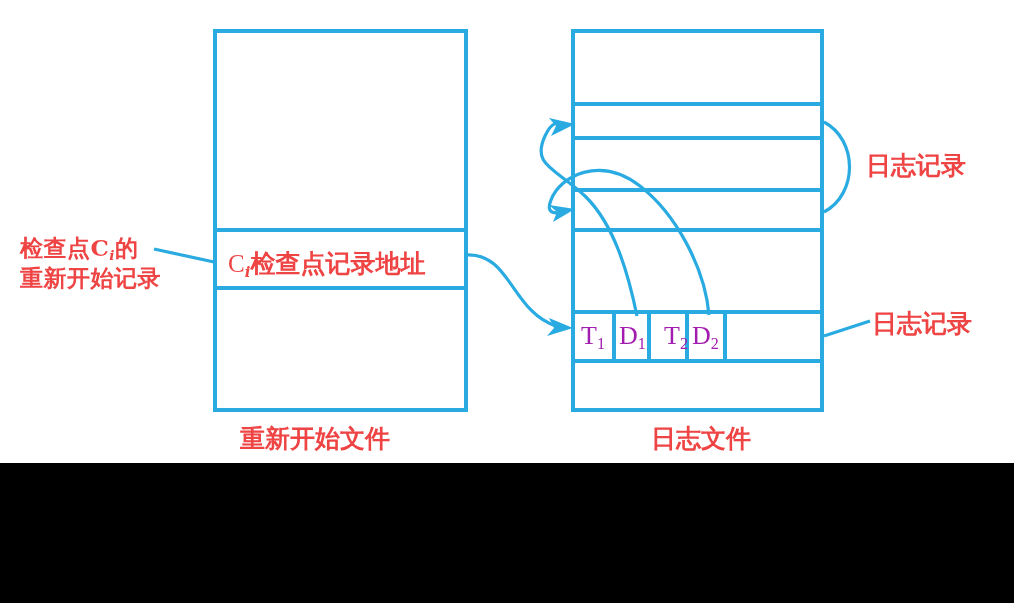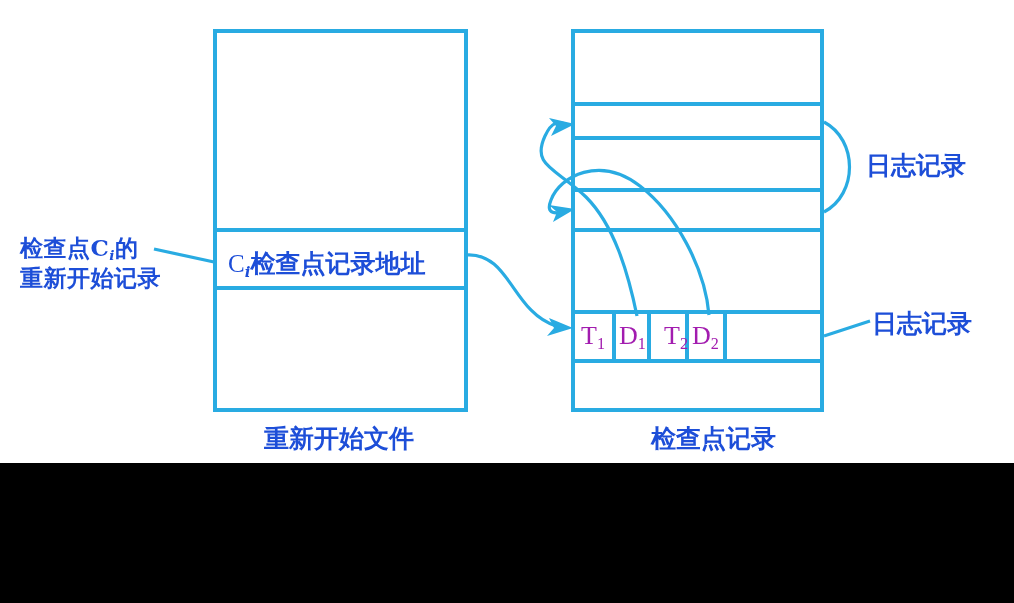--- a/index.html
+++ b/index.html
@@ -34,21 +34,21 @@
   svg.layer {
     position: absolute;
     left: 0;
     top: 0;
     width: 1014px;
     height: 463px;
     overflow: visible;
   }
   .lbl {
     position: absolute;
-    color: #1d4ed8;
+    color: #ef4444;
     white-space: nowrap;
     line-height: 1.25;
   }
   .cjk {
     font-family: "DejaVu Serif", "Liberation Serif", serif;
     font-weight: 700;
   }
   .lbl-left {
     left: 20px;
     top: 234px;
@@ -68,21 +68,20 @@
   }
   .lbl-ckptrec {
     left: 872px;
     top: 308px;
     font-size: 25px;
   }
   .lbl-restartfile {
     left: 240px;
     top: 423px;
     font-size: 25px;
-    margin-left: 24px;
   }
   .lbl-logfile {
     left: 651px;
     top: 423px;
     font-size: 25px;
   }
   .celllabel {
     position: absolute;
     font-family: "Liberation Serif", "DejaVu Serif", serif;
     font-size: 26px;
@@ -155,21 +154,21 @@
     </div>
 
     <div class="lbl cellbox-text cjk"><span class="romanC">C</span><sub class="isub">i</sub><span>检查点记录地址</span></div>
 
     <div class="lbl lbl-logrec cjk">日志记录</div>
 
     <div class="lbl lbl-ckptrec cjk">日志记录</div>
 
     <div class="lbl lbl-restartfile cjk">重新开始文件</div>
 
-    <div class="lbl lbl-logfile cjk">检查点记录</div>
+    <div class="lbl lbl-logfile cjk">日志文件</div>
 
     <div class="celllabel" style="left:581px; top:321px;"><span>T</span><sub>1</sub></div>
 
     <div class="celllabel" style="left:619px; top:321px;"><span>D</span><sub>1</sub></div>
 
     <div class="celllabel" style="left:654px; top:321px;margin-left:10px;"><span>T</span><sub>2</sub></div>
 
     <div class="celllabel" style="left:692px; top:321px;"><span>D</span><sub>2</sub></div>
 
     <div class="celllabel" style="left:736px; top:321px;"><span></span></div>

